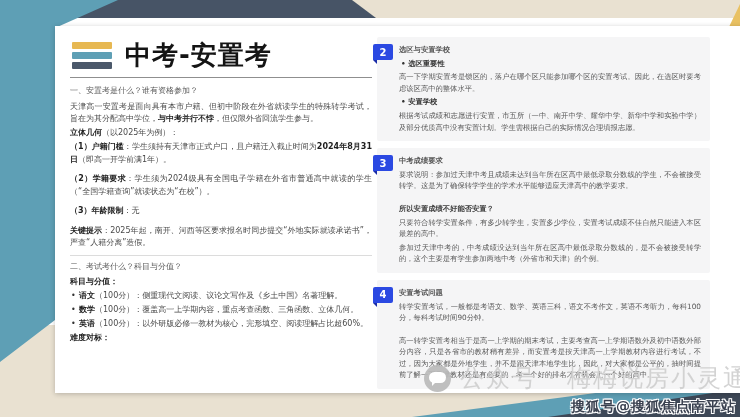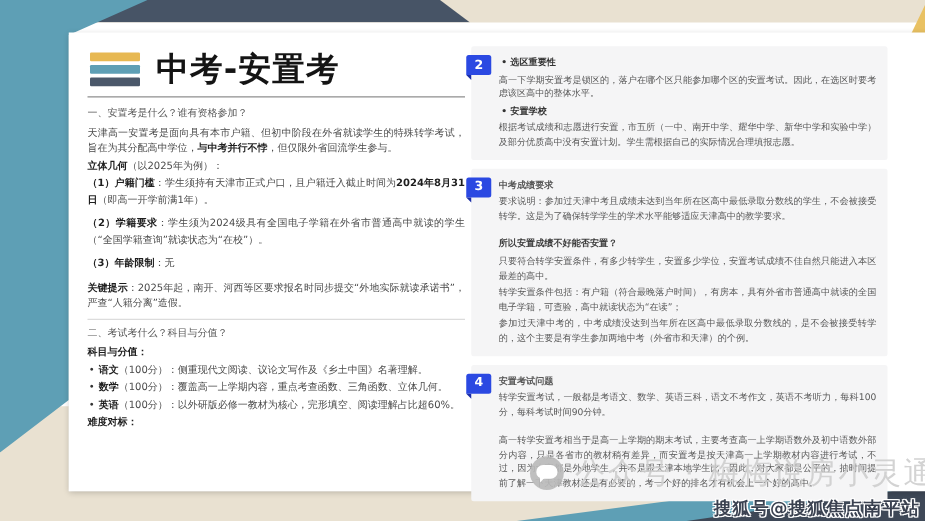--- a/index.html
+++ b/index.html
@@ -114,34 +114,34 @@
     <p class="bullet"><span class="b">语文</span><span>（100分）：侧重现代文阅读、议论文写作及《乡土中国》名著理解。</span></p>
     <p class="bullet"><span class="b">数学</span><span>（100分）：覆盖高一上学期内容，重点考查函数、三角函数、立体几何。</span></p>
     <p class="bullet"><span class="b">英语</span><span>（100分）：以外研版必修一教材为核心，完形填空、阅读理解占比超60%。</span></p>
     <p><span class="b">难度对标：</span></p>
   </div>
 
   <div id="right-col">
 
     <div class="panel">
       <span class="badge">2</span>
+      <p class="p-title">选区与安置学校</p>
       <p class="sub">选区重要性</p>
       <p>高一下学期安置考是锁区的，落户在哪个区只能参加哪个区的安置考试。因此，在选区时要考虑该区高中的整体水平。</p>
       <p class="sub">安置学校</p>
       <p>根据考试成绩和志愿进行安置，市五所（一中、南开中学、耀华中学、新华中学和实验中学）及部分优质高中没有安置计划。学生需根据自己的实际情况合理填报志愿。</p>
     </div>
 
     <div class="panel">
       <span class="badge">3</span>
       <p class="p-title">中考成绩要求</p>
       <p>要求说明：参加过天津中考且成绩未达到当年所在区高中最低录取分数线的学生，不会被接受转学。这是为了确保转学学生的学术水平能够适应天津高中的教学要求。</p>
       <div class="spacer"></div>
       <p class="qline">所以安置成绩不好能否安置？</p>
       <p>只要符合转学安置条件，有多少转学生，安置多少学位，安置考试成绩不佳自然只能进入本区最差的高中。</p>
-      <p>转学安置条件包括：有户籍（符合最晚落户时间），有房本，具有外省市普通高中就读的全国电子学籍，可查验，高中就读状态为“在读”；</p>
       <p>参加过天津中考的，中考成绩没达到当年所在区高中最低录取分数线的，是不会被接受转学的，这个主要是有学生参加两地中考（外省市和天津）的个例。</p>
     </div>
 
     <div class="panel">
       <span class="badge">4</span>
       <p class="p-title">安置考试问题</p>
       <p>转学安置考试，一般都是考语文、数学、英语三科，语文不考作文，英语不考听力，每科100分，每科考试时间90分钟。</p>
       <div class="spacer"></div>
       <p>高一转学安置考相当于是高一上学期的期末考试，主要考查高一上学期语数外及初中语数外部分内容，只是各省市的教材稍有差异，而安置考是按天津高一上学期教材内容进行考试，不过，因为大家都是外地学生，并不是跟天津本地学生比，因此，对大家都是公平的，抽时间提前了解一下天津教材还是有必要的，考一个好的排名才有机会上一个好的高中。</p>
     </div>

